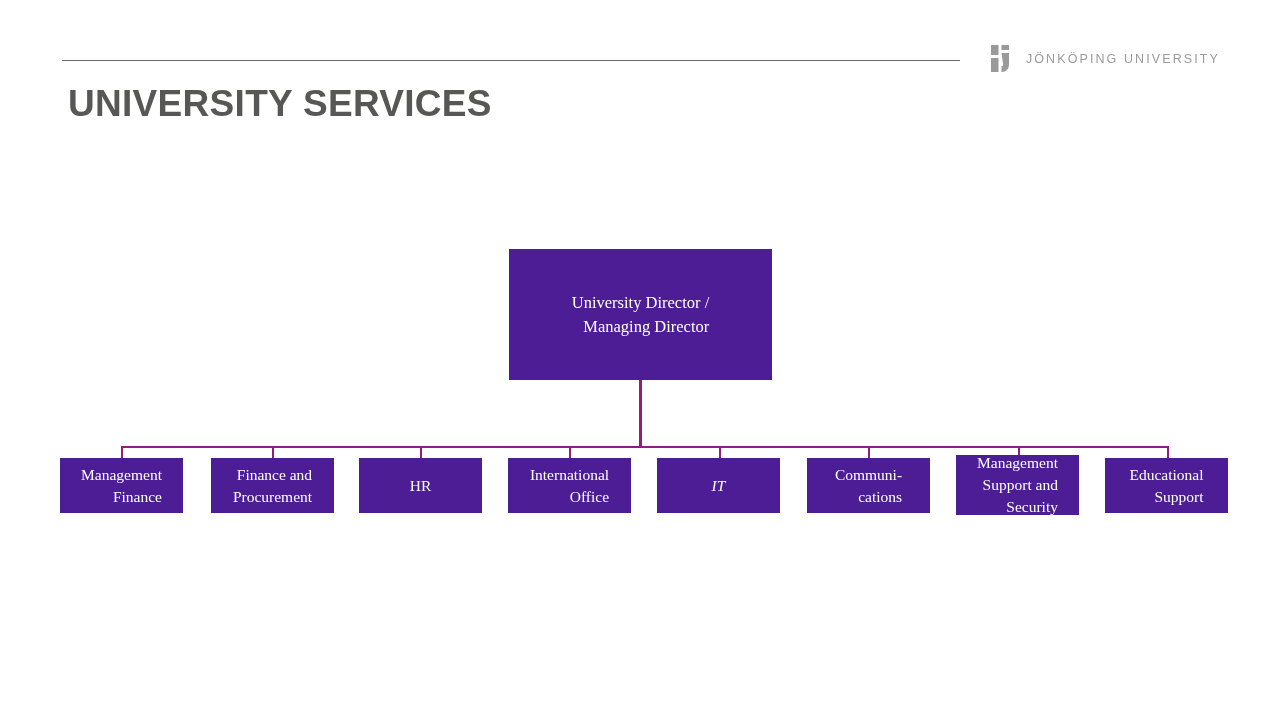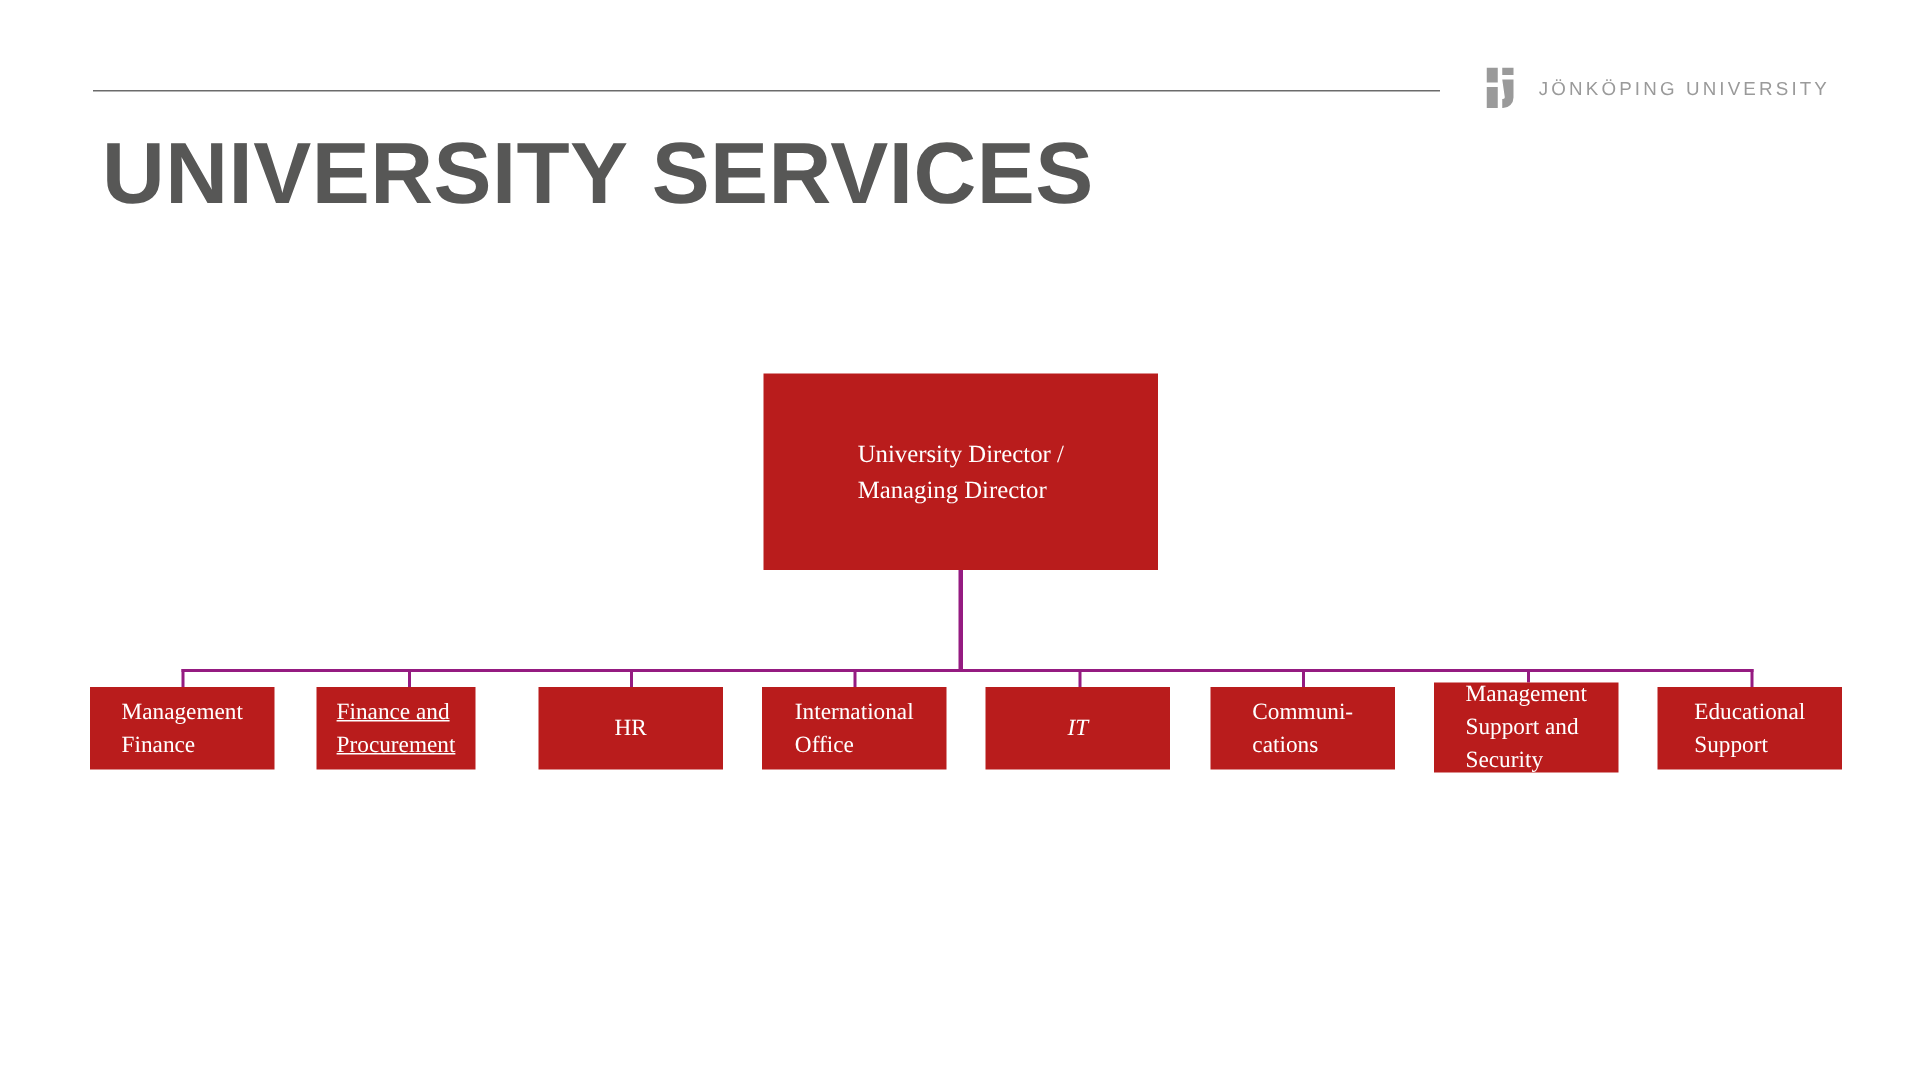--- a/index.html
+++ b/index.html
@@ -52,46 +52,46 @@
     color: #9a9a9a;
     white-space: nowrap;
     line-height: 1;
   }
 
   .slide-title {
     position: absolute;
     left: 68px;
     top: 83px;
     font-family: "Liberation Sans", sans-serif;
-    font-size: 58px;
+    font-size: 37px;
     font-weight: bold;
     color: #575756;
     letter-spacing: 0.3px;
     line-height: 1.15;
     white-space: nowrap;
   }
 
   
   .orgchart {
     position: absolute;
     left: 0;
     top: 0;
     width: 1280px;
     height: 720px;
   }
 
   .node {
     position: absolute;
-    background: #b91c1c;
+    background: #4c1d95;
     color: #ffffff;
     font-family: "Liberation Serif", serif;
     display: flex;
     align-items: center;
     justify-content: center;
-    text-align: left;
+    text-align: right;
     line-height: 1.42;
   }
 
   .node-root {
     left: 509px;
     top: 249px;
     width: 263px;
     height: 131px;
     font-size: 16.5px;
   }
@@ -171,21 +171,21 @@
     <div class="conn conn-drop" style="left:1018px; height:9px;"></div>
     <div class="conn conn-drop" style="left:1167px; height:12px;"></div>
 
     <div class="node node-leaf" style="left:60px; top:458px; width:123px;">
       <div class="node-inner">
         <div>Management</div>
         <div>Finance</div>
       </div>
     </div>
 
-    <div class="node node-leaf" style="left:211px; top:458px; width:106px;text-decoration:underline;">
+    <div class="node node-leaf" style="left:211px; top:458px; width:123px;">
       <div class="node-inner">
         <div>Finance and</div>
         <div>Procurement</div>
       </div>
     </div>
 
     <div class="node node-leaf" style="left:359px; top:458px; width:123px;">
       <div class="node-inner">
         <div>HR</div>
       </div>

